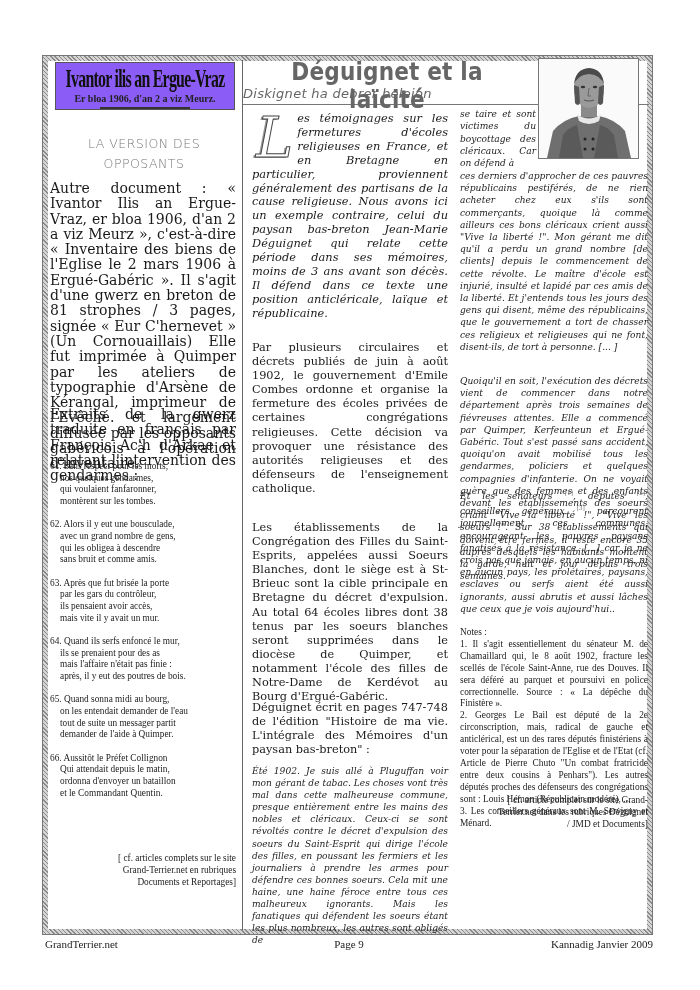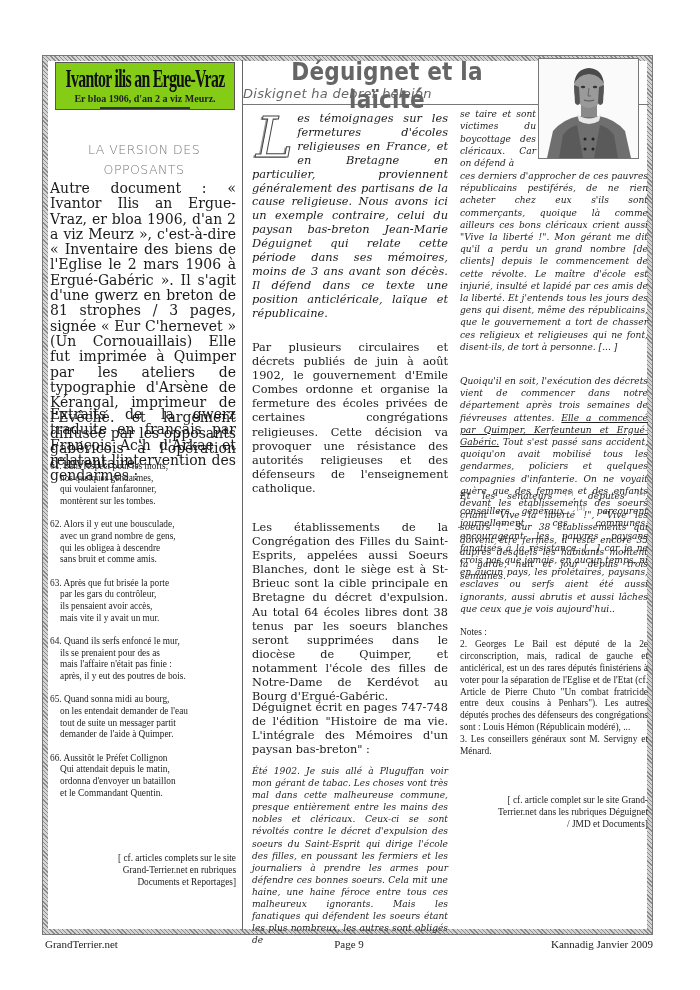--- a/index.html
+++ b/index.html
@@ -11,27 +11,27 @@
     background:
       linear-gradient(#fff,#fff) padding-box,
       repeating-linear-gradient(45deg,#8a8a8a 0 1px,#d4d4d4 1px 3px) border-box;
     outline:1px solid #777; outline-offset:-1px;
   }
   .vline { position:absolute; background:#666; width:1px; }
   .hline { position:absolute; background:#777; height:1px; }
 
   .gazette {
     position:absolute; left:55px; top:62px; width:178px; height:46px;
-    border:1px solid #555; background:#84cc16; text-align:center; overflow:hidden;
+    border:1px solid #555; background:#8b5cf6; text-align:center; overflow:hidden;
   }
   .gazette .g-title { font-family:"Liberation Serif", serif; font-weight:bold; font-size:22px; letter-spacing:-1px; transform:scaleX(0.72) scaleY(1.15); transform-origin:center top; white-space:nowrap; margin-top:1px; margin-left:-40px; margin-right:-40px; color:#111; }
   .gazette .g-sub { font-family:"Liberation Serif", serif; font-weight:bold; font-size:10px; margin-top:3px; color:#222; }
   .gazette .g-rule { width:90px; height:2px; background:#333; margin:3px auto 0; }
 
-  .section-title { position:absolute; left:50px; top:134px; width:188px; text-align:center; font-family:"DejaVu Sans", sans-serif; font-size:12.5px; color:#777; letter-spacing:0.5px; line-height:20px; font-weight:300;margin-top:6px; }
+  .section-title { position:absolute; left:50px; top:134px; width:188px; text-align:center; font-family:"DejaVu Sans", sans-serif; font-size:12.5px; color:#777; letter-spacing:0.5px; line-height:20px; font-weight:300; }
 
   .p-left { position:absolute; left:50px; width:186px; font-size:14px; line-height:15.3px; text-align:justify; }
   .p1 { top:181px; }
   .p2 { top:407px; }
   .stanzas { position:absolute; left:50px; top:461px; width:188px; font-family:"Liberation Serif", serif; font-size:9.3px; line-height:11.7px; color:#222; }
   .stanza { margin-bottom:11.5px; }
   .stanza .ln { display:block; padding-left:10px; }
   .stanza .ln.first { padding-left:0; }
   .cf-left { position:absolute; left:60px; top:852px; width:176px; text-align:right; font-family:"Liberation Serif", serif; font-size:9.3px; line-height:12px; color:#222; }
 
@@ -46,21 +46,21 @@
   .mp1 { top:341px; }
   .mp2 { top:521px; }
   .mp3 { top:701px; }
   .quote-mid { position:absolute; left:252px; top:765px; width:196px; font-style:italic; font-size:9.1px; line-height:12.1px; text-align:justify; color:#222; }
 
   .r-top { position:absolute; left:460px; top:108px; width:76px; font-style:italic; font-size:9.1px; line-height:12.3px; text-align:justify; color:#222; }
   .r-body { position:absolute; left:460px; width:188px; font-style:italic; font-size:9.1px; line-height:12.2px; text-align:justify; color:#222; }
   .rb1 { top:170px; }
   .rb2 { top:375px; }
   .rb3 { top:487px; }
-  .u { text-decoration:underline; }
+  .u { }
   sup { font-size:6px; color:#777; font-style:normal; }
   .notes { position:absolute; left:460px; top:627px; width:188px; font-family:"Liberation Serif", serif; font-size:9.4px; line-height:11.9px; text-align:justify; color:#222; }
   .notes p { margin:0; }
   .cf-right { position:absolute; left:460px; top:795px; width:188px; text-align:right; font-family:"Liberation Serif", serif; font-size:9.4px; line-height:11.9px; color:#222; }
 
   .footer { position:absolute; top:938px; left:45px; width:608px; font-family:"Liberation Serif", serif; font-size:11px; color:#222; }
   .footer span { position:absolute; top:0; }
   .f-left { left:0; }
   .f-center { left:0; width:608px; text-align:center; }
   .f-right { right:0; }
@@ -179,20 +179,21 @@
 <div class="r-body rb1">ces derniers d'approcher de ces pauvres républicains pestiférés, de ne rien acheter chez eux s'ils sont commerçants, quoique là comme ailleurs ces bons cléricaux crient aussi "Vive la liberté !". Mon gérant me dit qu'il a perdu un grand nombre [de clients] depuis le commencement de cette révolte. Le maître d'école est injurié, insulté et lapidé par ces amis de la liberté. Et j'entends tous les jours des gens qui disent, même des républicains, que le gouvernement a tort de chasser ces religieux et religieuses qui ne font, disent-ils, de tort à personne. [... ]</div>
 <div class="r-body rb2">
   <span>Quoiqu'il en soit, l'exécution des décrets vient de commencer dans notre département après trois semaines de fiévreuses attentes. </span><span class="u">Elle a commencé par Quimper, Kerfeunteun et Ergué-Gabéric.</span><span> Tout s'est passé sans accident, quoiqu'on avait mobilisé tous les gendarmes, policiers et quelques compagnies d'infanterie. On ne voyait guère que des femmes et des enfants devant les établissements des soeurs criant "Vive la liberté !", "Vive les soeurs !". Sur 38 établissements qui doivent être fermés, il reste encore 35 auprès desquels les habitants montent la garde, nuit et jour depuis trois semaines.</span>
 </div>
 <div class="r-body rb3">
   <span>Et les sénateurs </span><sup>[1]</sup><span>, députés </span><sup>[2]</sup><span>, conseillers généraux </span><sup>[3]</sup><span> parcourent journellement ces communes, encourageant les pauvres paysans fanatisés à la résistance. [...] car je ne crois pas que jamais, en aucun temps, ni en aucun pays, les prolétaires, paysans, esclaves ou serfs aient été aussi ignorants, aussi abrutis et aussi lâches que ceux que je vois aujourd'hui..</span>
 </div>
 
 <div class="notes">
   <p>Notes :</p>
+  <p>1. Il s'agit essentiellement du sénateur M. de Chamaillard qui, le 8 août 1902, fracture les scellés de l'école Saint-Anne, rue des Douves. Il sera déféré au parquet et poursuivi en police correctionnelle. Source : « La dépêche du Finistère ».</p>
   <p>2.  Georges Le Bail est député de la 2e circonscription, mais, radical de gauche et anticlérical, est un des rares députés finistériens à voter pour la séparation de l'Eglise et de l'Etat (cf. Article de Pierre Chuto "Un combat fratricide entre deux cousins à Penhars"). Les autres députés proches des défenseurs des congrégations sont : Louis Hémon (Républicain modéré), ...</p>
   <p>3. Les conseillers généraux sont M. Servigny et Ménard.</p>
 </div>
 <div class="cf-right">
   <div>[ cf. article complet sur le site Grand-</div>
   <div>Terrier.net dans les rubriques Déguignet</div>
   <div>/ JMD et Documents]</div>
 </div>
 
 <div class="footer">

